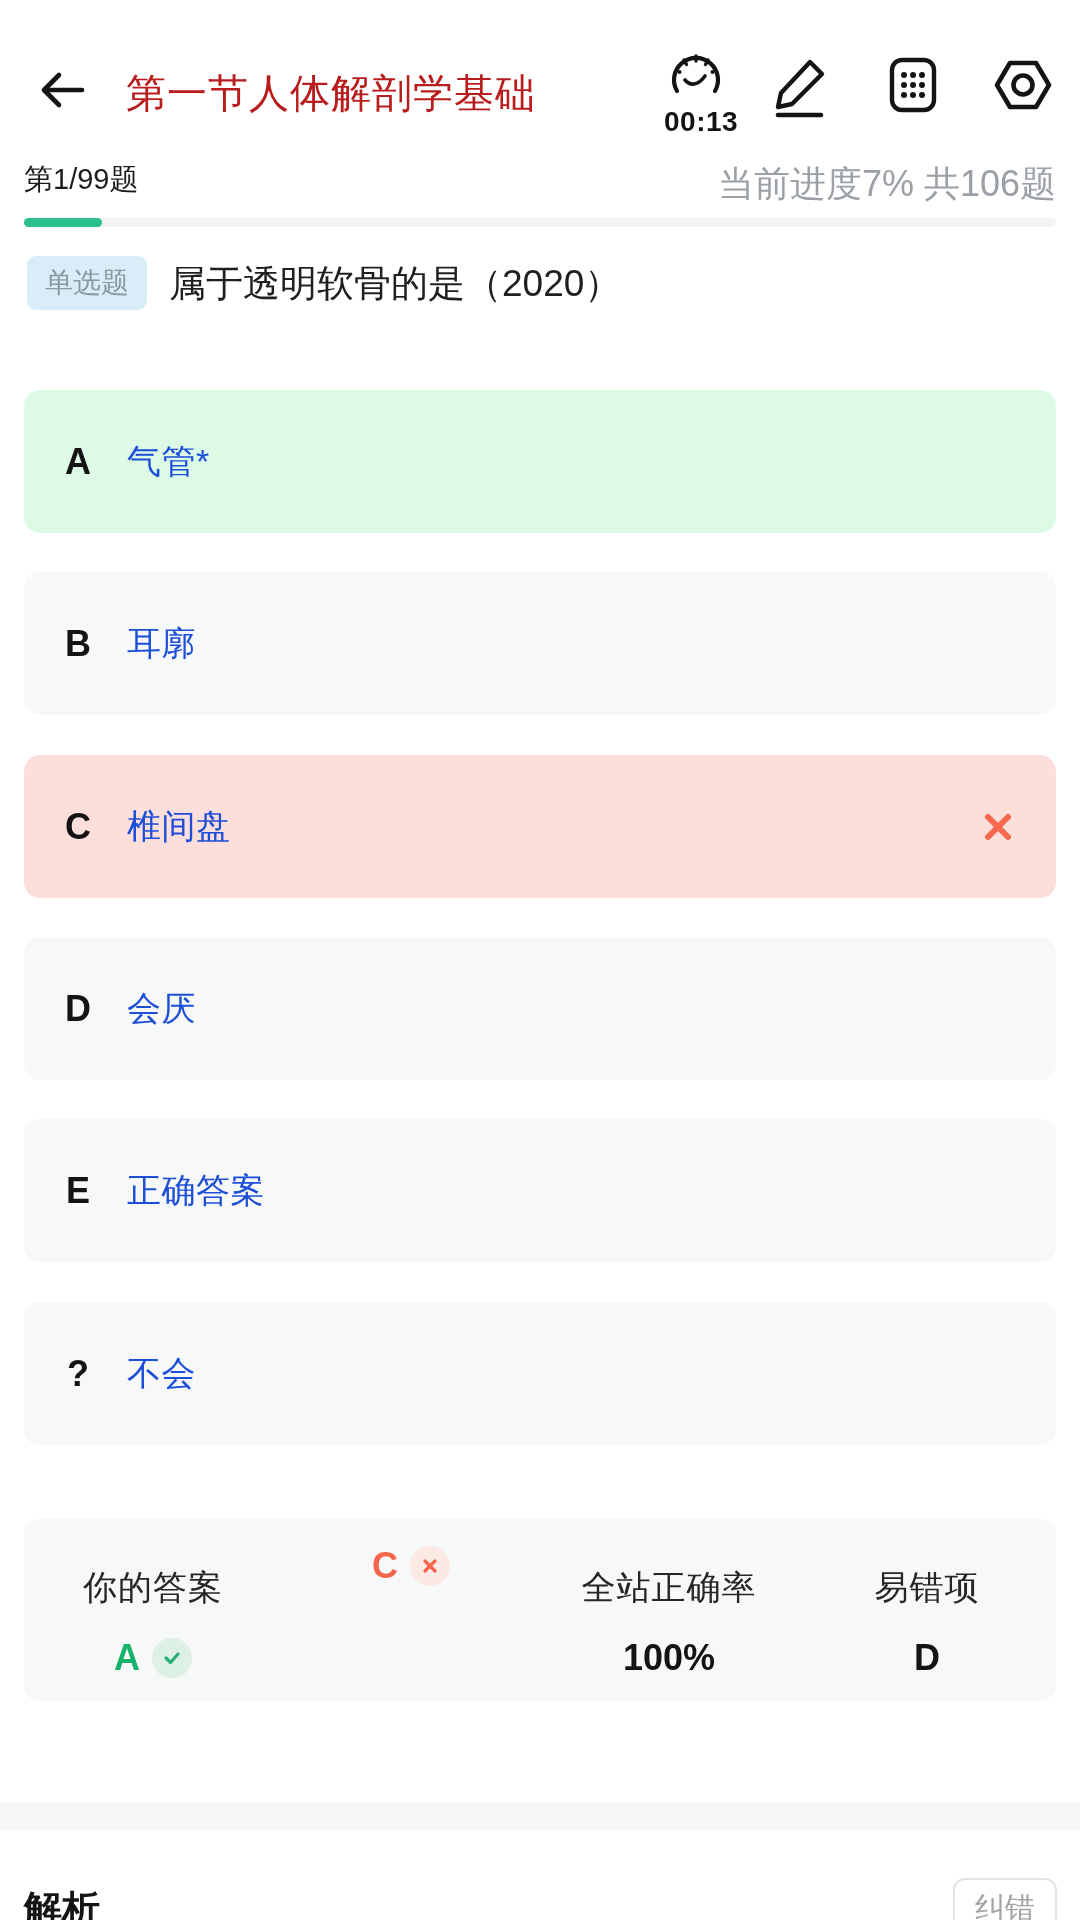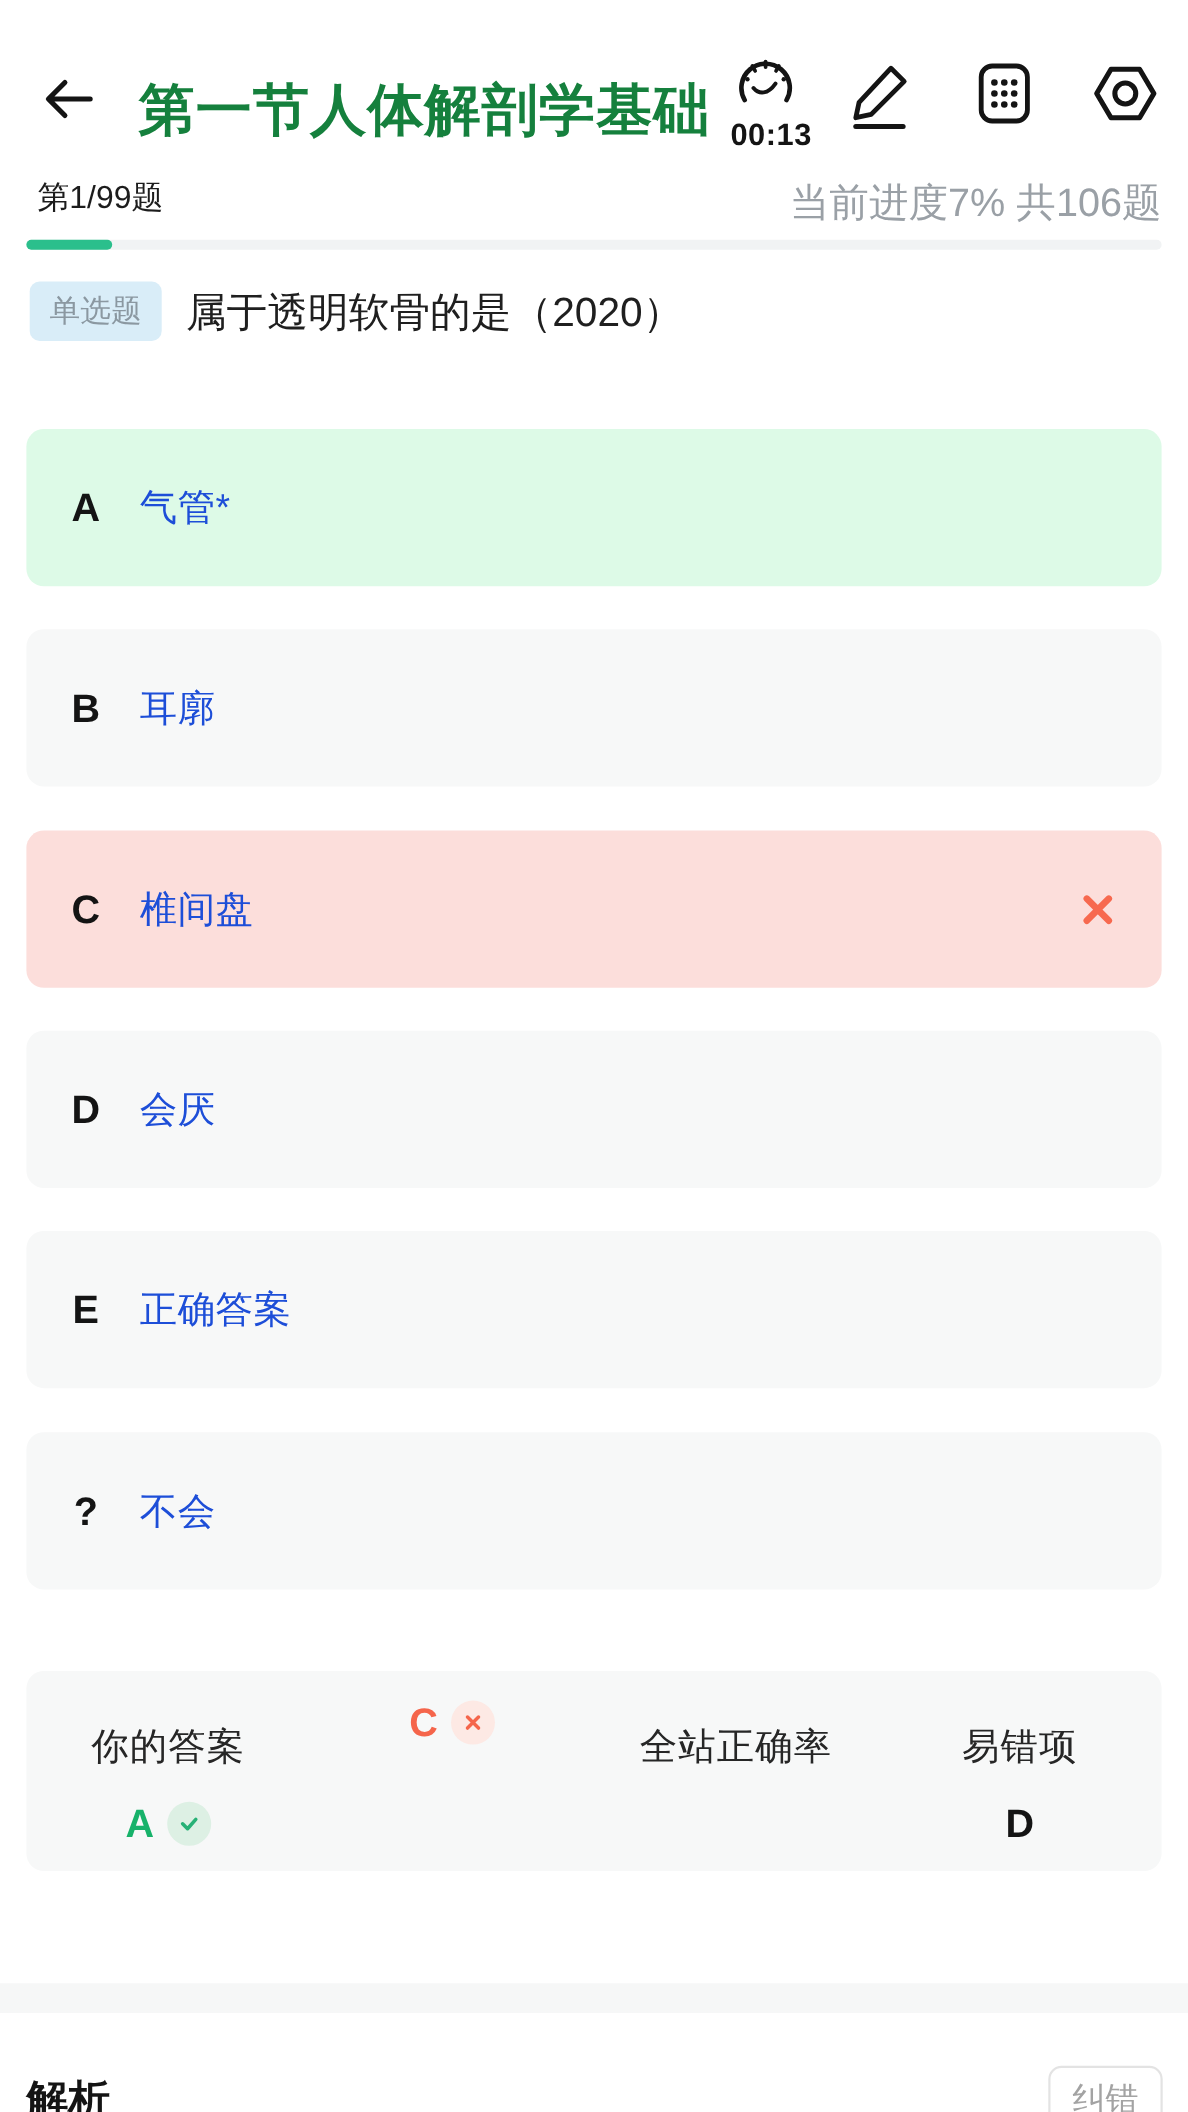--- a/index.html
+++ b/index.html
@@ -6,30 +6,30 @@
   body{
     width:1080px;height:1920px;overflow:hidden;position:relative;
     background:#ffffff;
     font-family:"Liberation Sans","DejaVu Sans",sans-serif;
     -webkit-font-smoothing:antialiased;
   }
   .abs{position:absolute;}
 
   
   .back-btn{left:36px;top:64px;width:52px;height:52px;cursor:pointer;}
-  .page-title{left:126px;top:66px;font-size:51px;font-weight:bold;color:#15803d;letter-spacing:1px;white-space:nowrap;}
+  .page-title{left:126px;top:66px;font-size:40px;font-weight:normal;color:#b91c1c;letter-spacing:1px;white-space:nowrap;}
   .hicon{cursor:pointer;}
   .timer-wrap{left:664px;top:46px;width:64px;height:86px;text-align:center;}
   .timer-text{display:block;margin-top:-2px;font-size:28px;font-weight:bold;color:#141414;letter-spacing:0.5px;}
   .pencil-btn{left:770px;top:56px;width:62px;height:62px;}
   .grid-btn{left:884px;top:56px;width:58px;height:58px;}
   .gear-btn{left:992px;top:55px;width:62px;height:60px;}
 
   
-  .q-index{left:24px;top:160px;font-size:29px;color:#1c1c1c;margin-left:10px;}
+  .q-index{left:24px;top:160px;font-size:29px;color:#1c1c1c;}
   .q-progress{right:24px;top:160px;font-size:36px;color:#9aa0a6;}
   .pbar{left:24px;top:218px;width:1032px;height:9px;border-radius:5px;background:#f1f3f4;}
   .pbar-fill{height:9px;border-radius:5px;background:#2bbf8c;width:7.6%;}
 
   
   .q-row{left:27px;top:256px;width:1030px;display:flex;align-items:flex-start;text-align:center;}
   .q-badge{background:#d9edf8;color:#8b98a1;font-size:28px;border-radius:9px;
            padding:11px 18px;line-height:32px;flex:0 0 auto;}
   .q-text{margin-left:22px;font-size:37px;color:#1f1f1f;line-height:56px;}
 
@@ -178,20 +178,21 @@
       <span class="val-red">C</span>
       <span class="mini-circle mini-cross">
         <svg width="20" height="20" viewBox="0 0 20 20">
           <path d="M5 5 L15 15 M15 5 L5 15" fill="none" stroke="#f5654b" stroke-width="3.2" stroke-linecap="round"></path>
         </svg>
       </span>
     </div>
   </div>
   <div class="sum-col">
     <div class="sum-label">全站正确率</div>
+    <div class="sum-value">100%</div>
   </div>
   <div class="sum-col">
     <div class="sum-label">易错项</div>
     <div class="sum-value">D</div>
   </div>
 </div>
 
 <div class="abs divider-band"></div>
 <div class="abs analysis-title">解析</div>
 <div class="abs report-btn">纠错</div>

